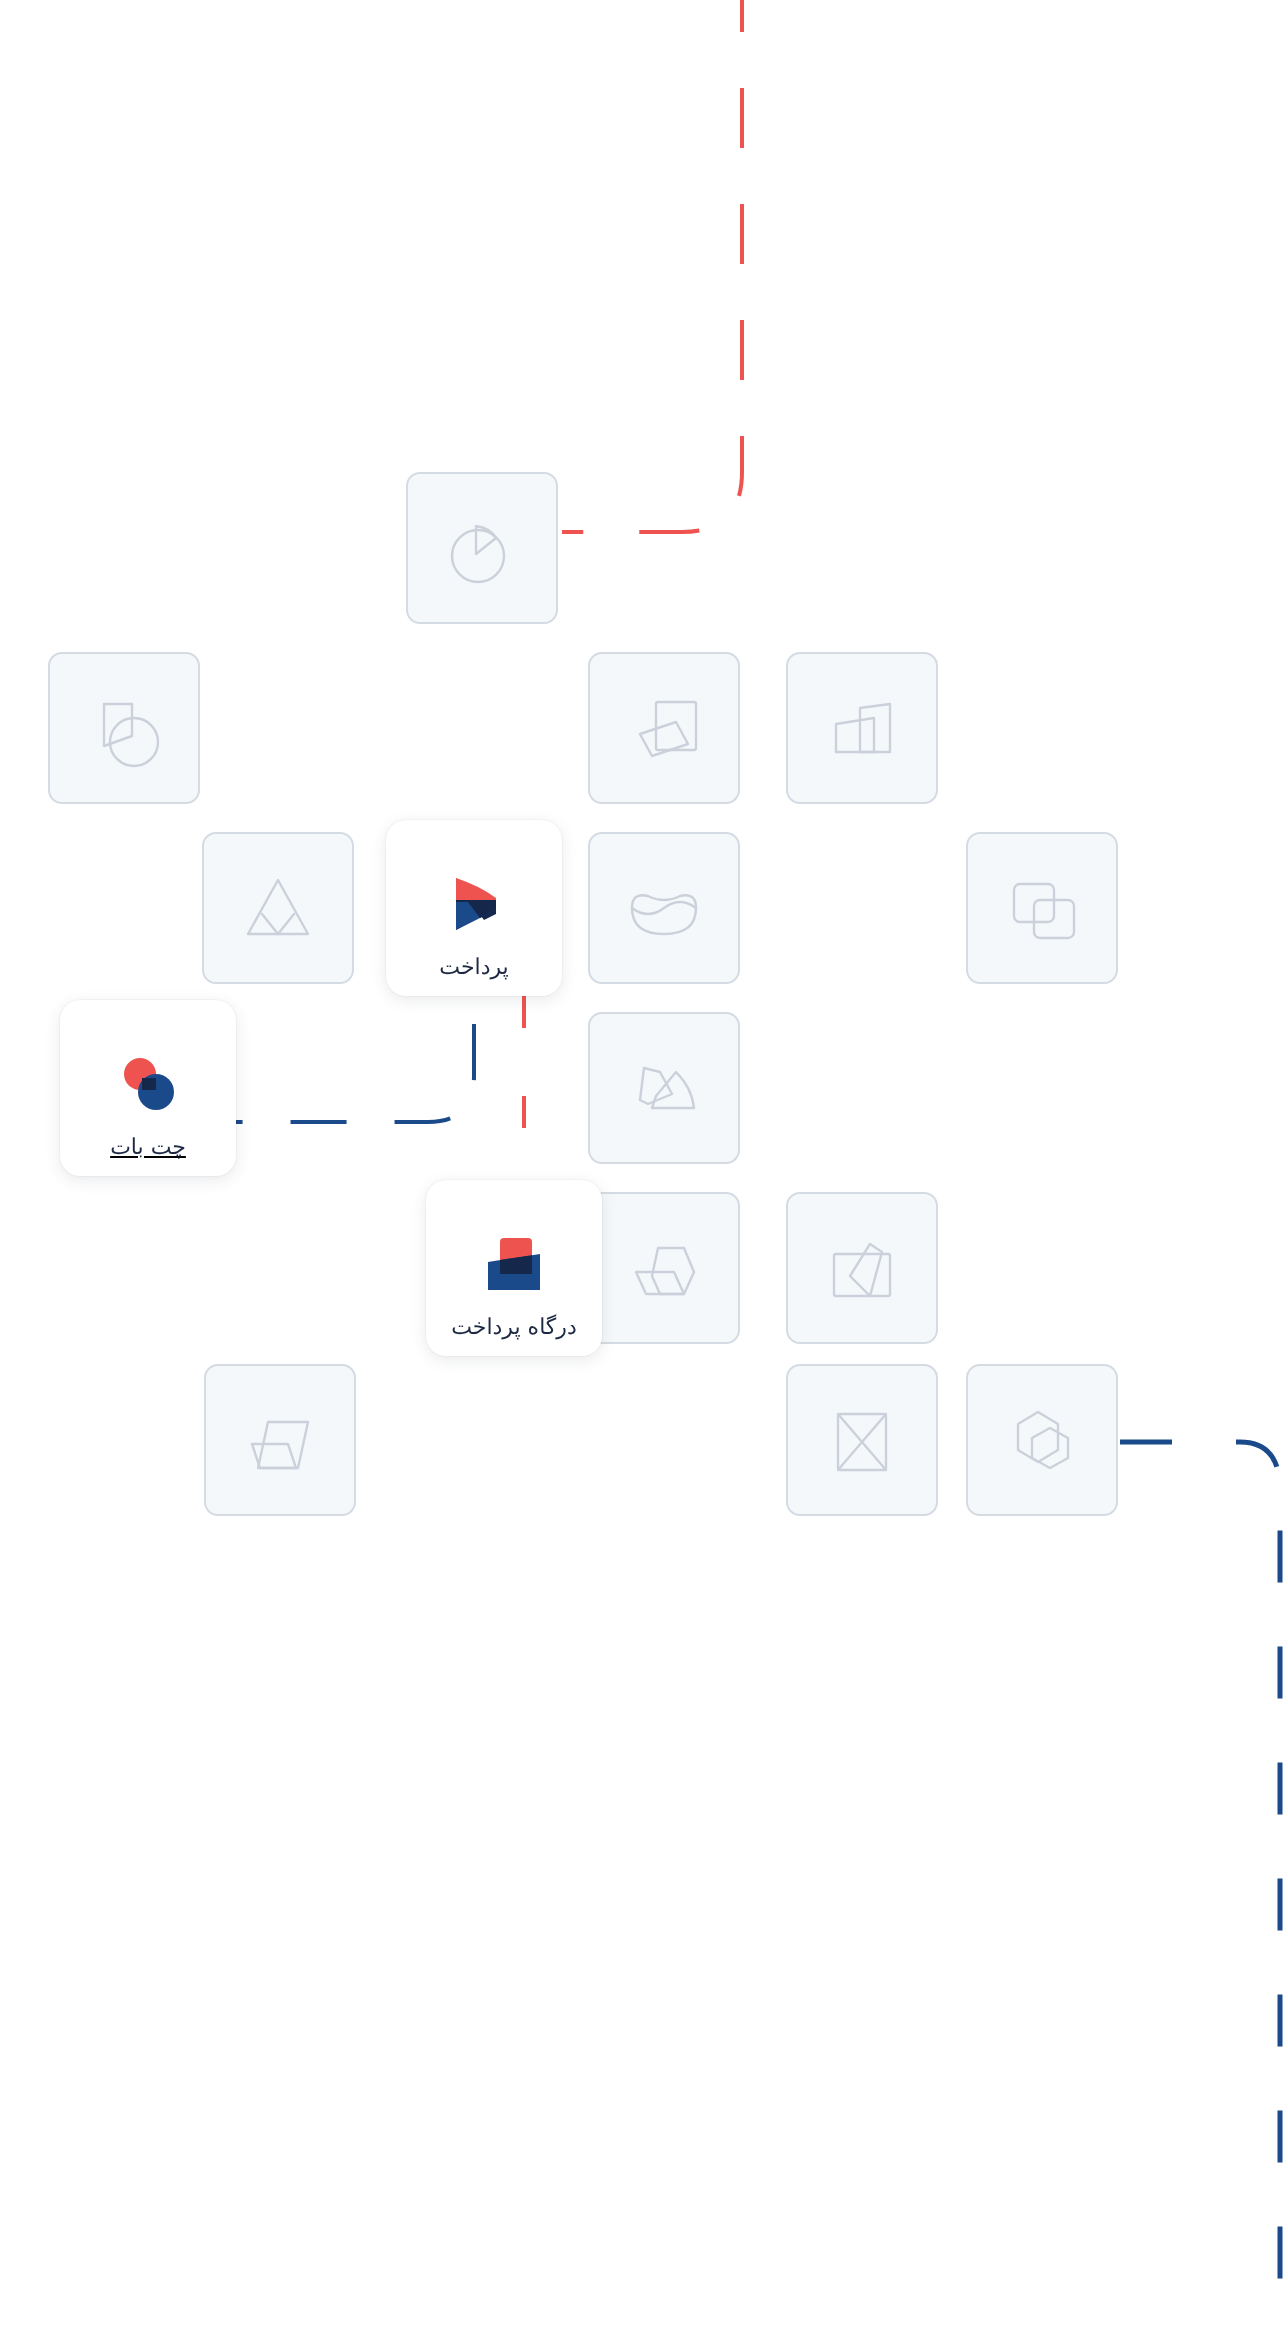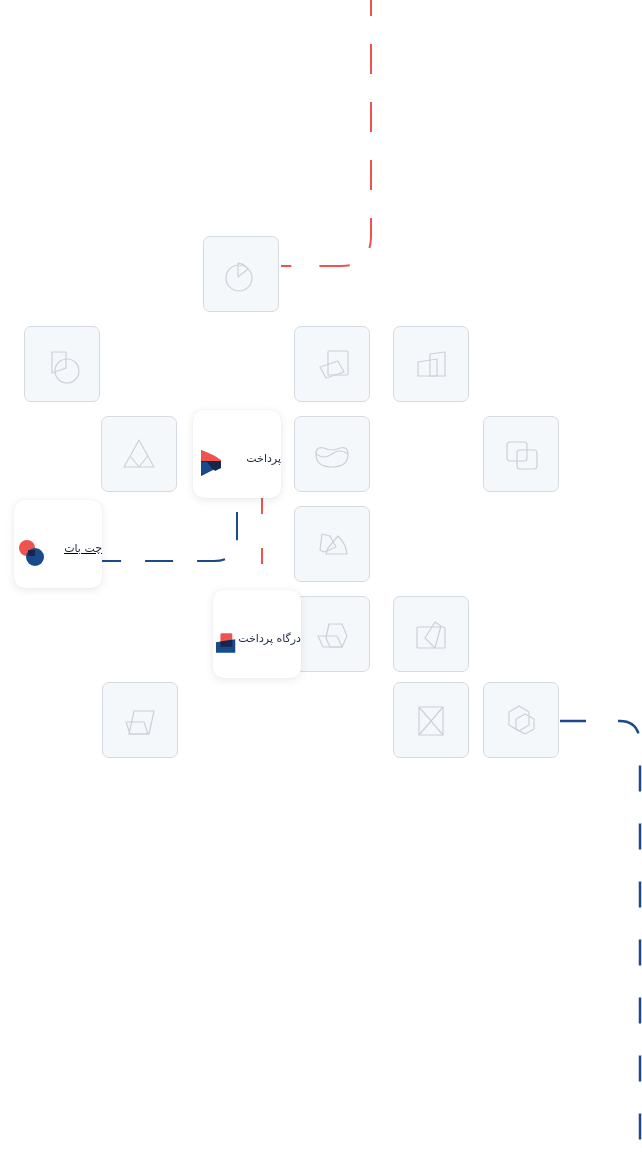--- a/index.html
+++ b/index.html
@@ -12,21 +12,21 @@
       position: absolute; width: 76px; height: 76px;
       background: #f5f8fb; border: 1px solid #d5dbe3; border-radius: 7px;
       box-sizing: border-box; display: flex; align-items: center; justify-content: center;
     }
     .tile svg { width: 44px; height: 44px; }
     .tile svg * { fill: none; stroke: #cbd0da; stroke-width: 1.2; stroke-linejoin: round; stroke-linecap: round; }
     .card {
       position: absolute; width: 88px; height: 88px;
       background: #ffffff; border-radius: 10px; box-sizing: border-box;
       box-shadow: 0 2px 8px rgba(40,50,70,0.10), 0 0 1px rgba(40,50,70,0.12);
-      display: flex; flex-direction: row; align-items: center; justify-content: space-between;
+      display: flex; flex-direction: column; align-items: center; justify-content: center;
       z-index: 3;
     }
     .card .logo { margin-top: 17px; width: 34px; height: 34px; }
     .card .label {
       margin-top: 8px; font-size: 11px; color: #1e2a44; direction: rtl;
       font-family: "DejaVu Sans", sans-serif; white-space: nowrap;
     }
     svg.lines { position: absolute; left: 0; top: 0; width: 642px; height: 1168px; z-index: 1; pointer-events: none; }
     .tile { z-index: 2; }
   </style>
@@ -137,21 +137,21 @@
     <path d="M8 17 L8 30 L28 19 Z" fill="#1a4a8a"></path>
     <path d="M16 17 L28 17 L28 22 L22 25 Z" fill="#15284b"></path>
     <path d="M8 15 L28 15 L28 17 L8 17 Z" fill="#15284b"></path>
     <path d="M8 4 L8 15 L28 15 L28 14 Q20 8 8 4 Z" fill="#ef5350"></path>
     <path d="M8 16 L28 16 L28 20 L8 30 Z" fill="#1a4a8a"></path>
     <path d="M14 16 L28 16 L28 20 L20 24 Z" fill="#15284b"></path>
   </svg>
   <div class="label">پرداخت</div>
 </div>
 
-<div class="card" style="left:14px;top:500px;text-decoration:underline;">
+<div class="card" style="left:30px;top:500px;text-decoration:underline;">
   <svg class="logo" viewBox="0 0 34 34">
     <circle cx="13" cy="12" r="8" fill="#ef5350"></circle>
     <circle cx="21" cy="21" r="9" fill="#1a4a8a"></circle>
     <path d="M15 15 L20 15 L20 19 Q16 19 15 15 Z" fill="#15284b"></path>
     <rect x="14" y="14" width="7" height="6" fill="#15284b"></rect>
   </svg>
   <div class="label">چت بات</div>
 </div>
 
 <div class="card" style="left:213px;top:590px;">

